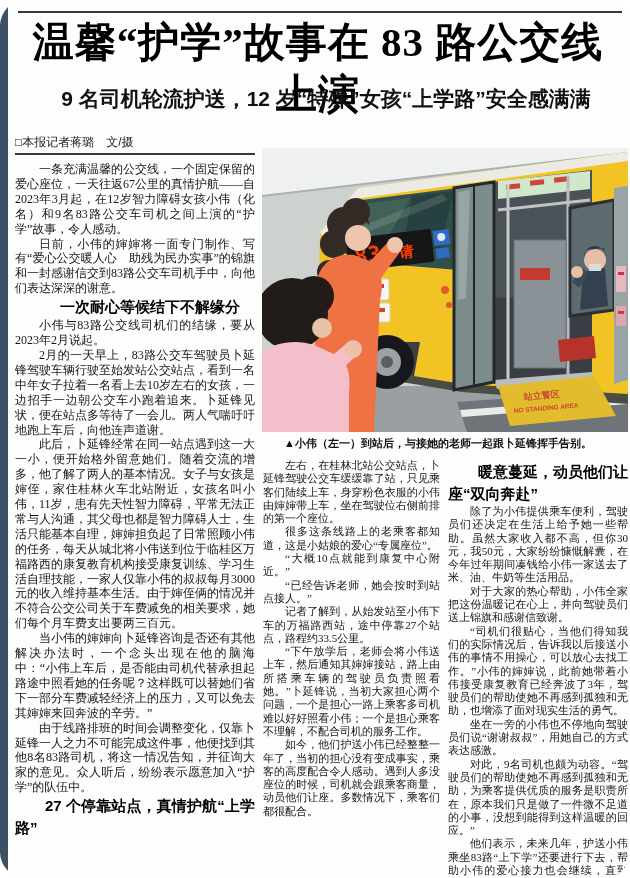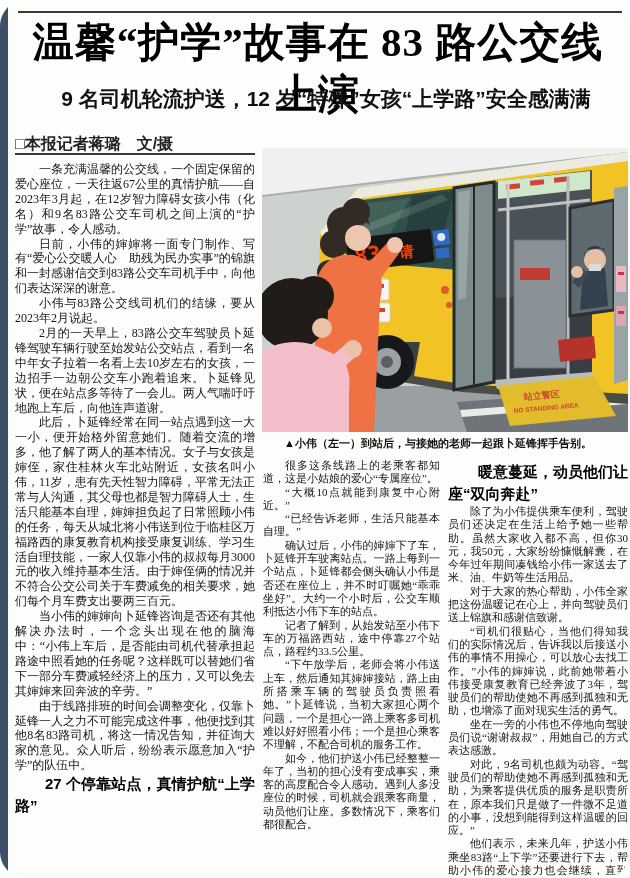--- a/index.html
+++ b/index.html
@@ -7,22 +7,22 @@
         font-family:"Liberation Serif","DejaVu Serif",serif;color:#151515;border-radius:26px;}
   .edge-bar{position:absolute;left:0;top:0;width:8px;height:878px;background:#3d5166;}
   .top-rule{position:absolute;left:18px;top:11px;width:604px;height:2px;background:#3a3a3a;}
   .headline{position:absolute;left:18px;top:16px;width:600px;margin:0;text-align:center;
             font-family:"Liberation Serif","DejaVu Serif",serif;font-weight:bold;
             font-size:41px;line-height:52px;letter-spacing:1px;color:#000;}
   .subhead{position:absolute;left:18px;top:78px;width:600px;margin:8px;text-align:center;
            font-family:"Liberation Sans","DejaVu Sans",sans-serif;font-weight:bold;
            font-size:21px;line-height:26px;color:#111;}
   .byline{position:absolute;left:15px;top:134px;width:240px;
-          font-family:"Liberation Sans","DejaVu Sans",sans-serif;font-weight:bold;
-          font-size:16px;color:#222;}
+          font-family:"Liberation Sans","DejaVu Sans",sans-serif;font-weight:normal;
+          font-size:12px;color:#222;}
   .byline-rule{position:absolute;left:15px;top:153px;width:240px;height:2px;background:#3a3a3a;}
   .col{position:absolute;text-align:justify;}
   .col p{margin:0;text-indent:2em;}
   .col-left{left:15px;top:162px;width:240px;height:714px;font-size:12px;line-height:14.9px;}
   .col-mid{left:263px;top:459px;width:177px;height:417px;font-size:11px;line-height:13.3px;}
   .col-right{left:448px;top:459px;width:180px;height:417px;font-size:11px;line-height:13.3px;}
   .sec-head{font-family:"Liberation Sans","DejaVu Sans",sans-serif;font-weight:bold;
             color:#000;font-size:15px;line-height:22px;margin:9px 0 7px 0;text-indent:0;}
   .sec-head.center{text-align:center;}
   .sec-head.justify{text-align:justify;text-align-last:left;}
@@ -41,20 +41,21 @@
   <div class="top-rule"></div>
 
   <h1 class="headline">温馨“护学”故事在 83 路公交线上演</h1>
   <h2 class="subhead">9 名司机轮流护送，12 岁“特殊”女孩“上学路”安全感满满</h2>
   <div class="byline">□本报记者蒋璐　文/摄</div>
   <div class="byline-rule"></div>
 
   <div class="col col-left">
     <p>一条充满温馨的公交线，一个固定保留的爱心座位，一天往返67公里的真情护航——自2023年3月起，在12岁智力障碍女孩小伟（化名）和9名83路公交车司机之间上演的“护学”故事，令人感动。</p>
     <p>日前，小伟的婶婶将一面专门制作、写有“爱心公交暖人心　助残为民办实事”的锦旗和一封感谢信交到83路公交车司机手中，向他们表达深深的谢意。</p>
+    <p class="sec-head center">一次耐心等候结下不解缘分</p>
     <p>小伟与83路公交线司机们的结缘，要从2023年2月说起。</p>
     <p>2月的一天早上，83路公交车驾驶员卜延锋驾驶车辆行驶至始发站公交站点，看到一名中年女子拉着一名看上去10岁左右的女孩，一边招手一边朝公交车小跑着追来。卜延锋见状，便在站点多等待了一会儿。两人气喘吁吁地跑上车后，向他连声道谢。</p>
     <p>此后，卜延锋经常在同一站点遇到这一大一小，便开始格外留意她们。随着交流的增多，他了解了两人的基本情况。女子与女孩是婶侄，家住桂林火车北站附近，女孩名叫小伟，11岁，患有先天性智力障碍，平常无法正常与人沟通，其父母也都是智力障碍人士，生活只能基本自理，婶婶担负起了日常照顾小伟的任务，每天从城北将小伟送到位于临桂区万福路西的康复教育机构接受康复训练、学习生活自理技能，一家人仅靠小伟的叔叔每月3000元的收入维持基本生活。由于婶侄俩的情况并不符合公交公司关于车费减免的相关要求，她们每个月车费支出要两三百元。</p>
     <p>当小伟的婶婶向卜延锋咨询是否还有其他解决办法时，一个念头出现在他的脑海中：“小伟上车后，是否能由司机代替承担起路途中照看她的任务呢？这样既可以替她们省下一部分车费减轻经济上的压力，又可以免去其婶婶来回奔波的辛劳。”</p>
     <p>由于线路排班的时间会调整变化，仅靠卜延锋一人之力不可能完成这件事，他便找到其他8名83路司机，将这一情况告知，并征询大家的意见。众人听后，纷纷表示愿意加入“护学”的队伍中。</p>
     <p class="sec-head justify">27 个停靠站点，真情护航“上学路”</p>
 
   </div>
 
   <figure class="photo" style="margin:0">
@@ -176,24 +177,24 @@
         <circle cx="60" cy="180" r="10" fill="#e9c2aa"></circle>
         <path d="M0,204 C14,194 34,191 52,197 L74,207 C86,213 89,228 87,244 L87,284 L0,284 Z" fill="#f4bfca"></path>
         <polygon points="60,216 84,196 95,207 73,228" fill="#f4bfca"></polygon>
         <circle cx="91" cy="201" r="9" fill="#eac2aa"></circle>
       </g>
     </svg>
   </figure>
   <figcaption class="caption">▲小伟（左一）到站后，与接她的老师一起跟卜延锋挥手告别。</figcaption>
 
   <div class="col col-mid">
+    <p>左右，在桂林北站公交站点，卜延锋驾驶公交车缓缓靠了站，只见乘客们陆续上车，身穿粉色衣服的小伟由婶婶带上车，坐在驾驶位右侧前排的第一个座位。</p>
     <p>很多这条线路上的老乘客都知道，这是小姑娘的爱心“专属座位”。</p>
     <p>“大概10点就能到康复中心附近。”</p>
-    <p>“已经告诉老师，生活只能基本自理。”</p>
-    <p>确认过后，小伟的婶婶下了车，卜延锋开车驶离站点。一路上每到一个站点，卜延锋都会侧头确认小伟是否还在座位上，并不时叮嘱她“乖乖坐好”。大约一个小时后，公交车顺利抵达小伟下车的站点。</p>
+    <p>“已经告诉老师，她会按时到站点接人。”</p>
     <p>记者了解到，从始发站至小伟下车的万福路西站，途中停靠27个站点，路程约33.5公里。</p>
     <p>“下午放学后，老师会将小伟送上车，然后通知其婶婶接站，路上由所搭乘车辆的驾驶员负责照看她。”卜延锋说，当初大家担心两个问题，一个是担心一路上乘客多司机难以好好照看小伟；一个是担心乘客不理解，不配合司机的服务工作。</p>
     <p>如今，他们护送小伟已经整整一年了，当初的担心没有变成事实，乘客的高度配合令人感动。遇到人多没座位的时候，司机就会跟乘客商量，动员他们让座。多数情况下，乘客们都很配合。</p>
   </div>
 
   <div class="col col-right">
     <p class="sec-head justify" style="margin-top:2px">暖意蔓延，动员他们让座“双向奔赴”</p>
     <p>除了为小伟提供乘车便利，驾驶员们还决定在生活上给予她一些帮助。虽然大家收入都不高，但你30元，我50元，大家纷纷慷慨解囊，在今年过年期间凑钱给小伟一家送去了米、油、牛奶等生活用品。</p>
     <p>对于大家的热心帮助，小伟全家把这份温暖记在心上，并向驾驶员们送上锦旗和感谢信致谢。</p>
     <p>“司机们很贴心，当他们得知我们的实际情况后，告诉我以后接送小伟的事情不用操心，可以放心去找工作。”小伟的婶婶说，此前她带着小伟接受康复教育已经奔波了3年，驾驶员们的帮助使她不再感到孤独和无助，也增添了面对现实生活的勇气。</p>

